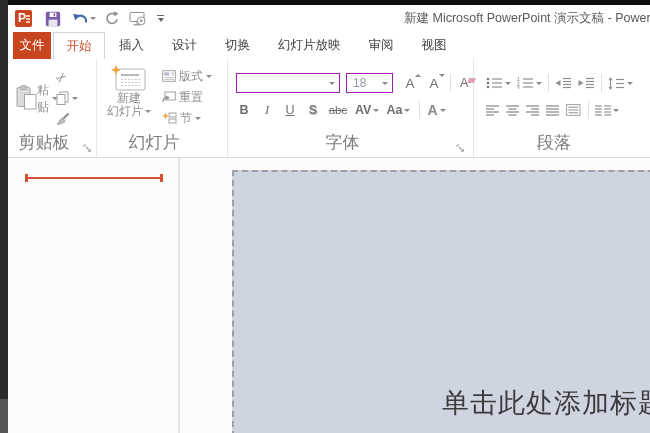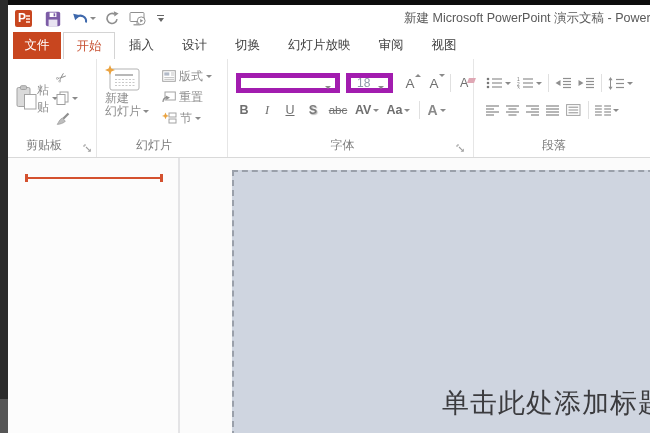--- a/index.html
+++ b/index.html
@@ -32,61 +32,61 @@
   .q-more .bar{width:7px;height:1.5px;background:#666;}
   .q-more .chev{width:0;height:0;border-left:3.5px solid transparent;
             border-right:3.5px solid transparent;border-top:4px solid #666;}
   .caret{width:0;height:0;border-left:3px solid transparent;border-right:3px solid transparent;
          border-top:3.5px solid #8a8a8a;display:inline-block;}
   .win-title{position:absolute;left:396px;right:0;top:0;height:100%;display:flex;
          align-items:center;color:#595959;font-size:12.5px;white-space:nowrap;overflow:hidden;}
 
   
   .tabrow{height:27px;display:flex;align-items:stretch;flex:0 0 auto;font-size:12.5px;}
-  .tab-file{margin-left:5px;width:48px;background:#C8461F;color:#fff;display:flex;
+  .tab-file{margin-left:5px;width:38px;background:#C8461F;color:#fff;display:flex;
          align-items:center;justify-content:center;}
   .tab{display:flex;align-items:center;justify-content:center;padding:0 14px;color:#3f3f3f;}
   .tab.active{margin-left:2px;padding:0;width:52px;border:1px solid #d4d4d4;border-bottom:none;
          background:#fff;color:#C75133;box-sizing:border-box;}
 
   
   .ribbon{height:98px;border-bottom:1px solid #d9d9d9;display:flex;flex:0 0 auto;
           font-size:12px;color:#8f8f8f;position:relative;}
   .group{position:relative;height:100%;box-sizing:border-box;border-right:1px solid #e6e6e6;}
   .g-clip{width:89px;}
   .g-slides{width:131px;}
   .g-font{width:246px;}
   .g-para{flex:1;border-right:none;}
-  .gfoot{position:absolute;bottom:3px;left:0;right:16px;text-align:center;font-size:12px;color:#7d7d7d;}
+  .gfoot{position:absolute;bottom:3px;left:0;right:16px;text-align:center;font-size:17px;color:#7d7d7d;}
   .launcher{position:absolute;right:4px;bottom:4px;width:10px;height:10px;display:flex;
             align-items:center;justify-content:center;}
   .vdiv{width:1px;height:18px;background:#e0e0e0;flex:0 0 auto;}
 
   
   .clip-body{display:flex;padding:7px 2px 0 8px;gap:8px;}
   .paste-btn{width:32px;display:flex;flex-direction:row;align-items:center;}
   .paste-btn .lbl{margin-top:3px;display:flex;align-items:center;gap:3px;}
   .clip-col{display:flex;flex-direction:column;gap:3px;padding-top:2px;}
   .mini{height:18px;display:flex;align-items:center;gap:3px;}
   .sciss{font-family:"DejaVu Sans",sans-serif;color:#8f8f8f;font-size:13px;
          display:inline-block;transform:rotate(-40deg);}
 
   
   .slides-body{display:flex;padding:6px 0 0 8px;gap:9px;}
-  .newslide-btn{width:48px;display:flex;flex-direction:column;align-items:flex-start;line-height:13px;}
+  .newslide-btn{width:48px;display:flex;flex-direction:column;align-items:center;line-height:13px;}
   .newslide-btn .l2{display:flex;align-items:center;gap:2px;}
   .slides-col{display:flex;flex-direction:column;gap:5px;padding-top:3px;}
   .srow{height:16px;display:flex;align-items:center;gap:3px;}
 
   
   .rrow1{margin-top:13px;height:22px;display:flex;align-items:center;}
   .rrow2{margin-top:6px;height:20px;display:flex;align-items:center;}
   .g-font .rrow1,.g-font .rrow2{padding-left:8px;}
   .g-para .rrow1,.g-para .rrow2{padding-left:12px;}
-  .combo{height:20px;border:5px solid #a21caf;background:#fff;display:flex;align-items:center;
+  .combo{height:20px;border:1px solid #a21caf;background:#fff;display:flex;align-items:center;
          box-sizing:border-box;position:relative;}
   .combo .caret{position:absolute;right:4px;top:8px;}
   .combo-name{width:104px;}
   .combo-size{width:47px;margin-left:6px;}
   .combo-size .val{padding-left:6px;color:#8e99a8;font-size:12px;}
   .ga{position:relative;font-size:13.5px;color:#707070;margin-left:10px;width:14px;text-align:center;}
   .ga .tri{position:absolute;top:-2px;right:-4px;}
   .tri-up{width:0;height:0;border-left:3px solid transparent;border-right:3px solid transparent;
           border-bottom:3.5px solid #8a8a8a;display:inline-block;}
   .fbtn{min-width:16px;text-align:center;color:#6f6f6f;font-size:12.5px;margin-right:7px;}

